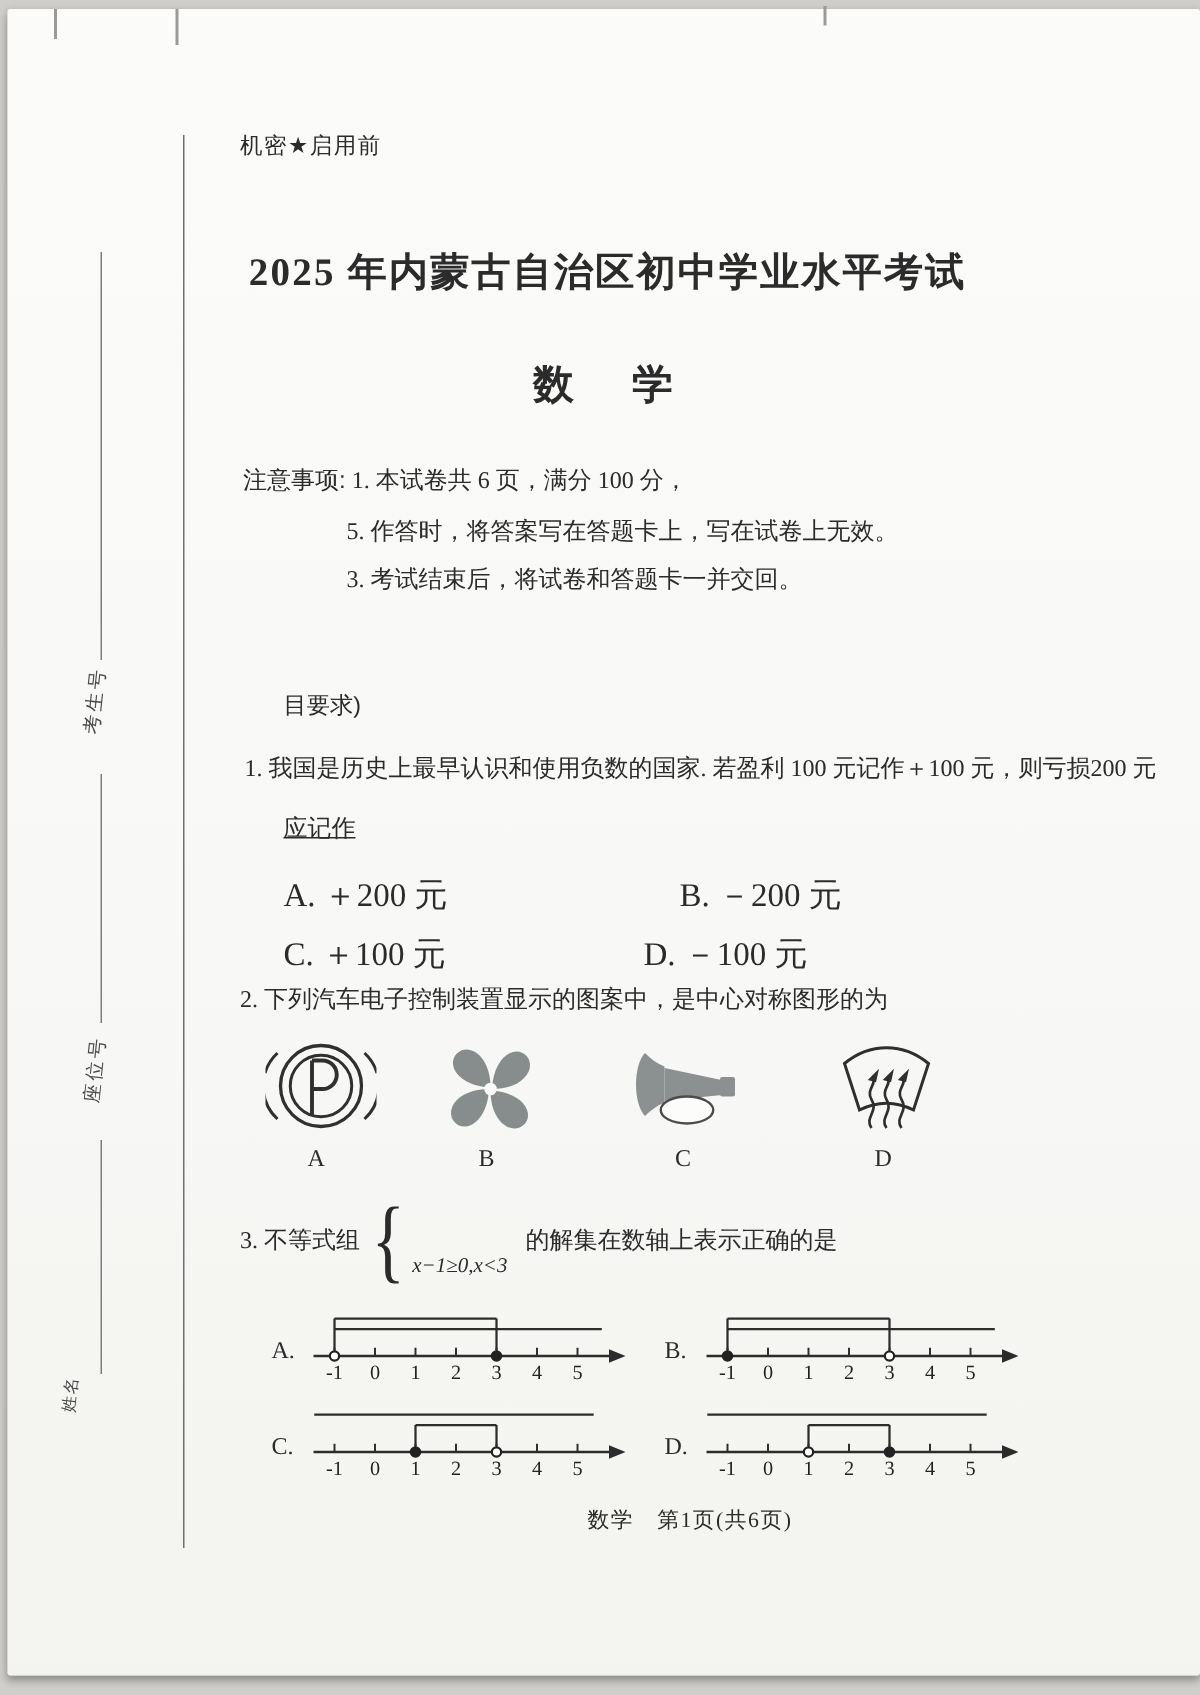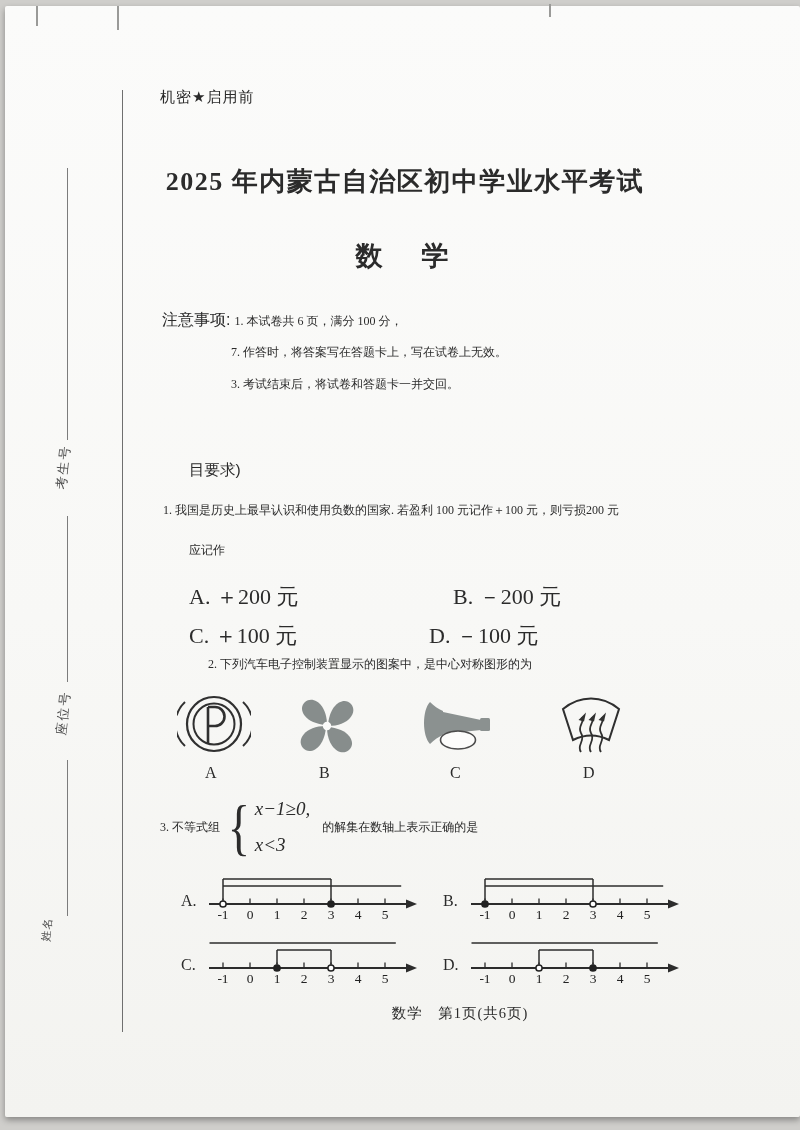--- a/index.html
+++ b/index.html
@@ -9,27 +9,27 @@
          background:linear-gradient(180deg,#fbfbfa 0%,#f8f8f6 55%,#f3f3f0 100%);
          box-shadow:0 3px 6px rgba(0,0,0,.35);border-radius:2px;}
   .abs{position:absolute;white-space:nowrap;}
   .hei{font-family:"Liberation Sans","DejaVu Sans",sans-serif;font-weight:normal;}
   .vline{position:absolute;width:1.3px;background:#6f6f6f;}
   .cropmark{position:absolute;width:1.6px;background:#9a9a98;}
   .side-label{position:absolute;transform:rotate(-84deg);color:#4a4a4a;
               font-size:13px;letter-spacing:2px;}
   .title{font-size:26px;font-weight:bold;letter-spacing:1.5px;}
   .subject{font-size:27px;font-weight:bold;letter-spacing:6px;}
-  .body-txt{font-size:12px;}
+  .body-txt{font-size:16px;}
   .opt{font-size:22px;}
   .q3row{position:absolute;display:flex;align-items:center;}
   .brace{font-size:62px;font-weight:200;line-height:62px;transform:scaleX(.75);
          margin:0 1px 0 4px;color:#2b2b2b;}
-  .sys{display:flex;flex-direction:column;justify-content:space-between;height:58px;
-       font-style:italic;font-size:19px;}
+  .sys{display:flex;flex-direction:row;justify-content:space-between;height:58px;
+       font-style:italic;font-size:14px;align-items:flex-end;}
   .sys span{line-height:22px;}
   .nl-label{position:absolute;font-size:16px;}
   .icon-letter{position:absolute;font-size:16px;letter-spacing:1px;}
   svg{display:block;}
 </style>
 </head>
 <body>
 
 <div class="paper">
 
@@ -48,33 +48,33 @@
 
   <div class="abs hei" style="left:155px;top:82px;font-size:15px;letter-spacing:1px;">机密★启用前</div>
 
   <div class="abs title" style="left:0;top:158px;width:800px;text-align:center;">2025 年内蒙古自治区初中学业水平考试</div>
   <div class="abs subject" style="left:0;top:232px;width:800px;text-align:center;">数　学</div>
 
   <div class="abs" style="left:157px;top:304px;">
     <span class="hei" style="font-size:16px;">注意事项:</span>
     <span class="body-txt">1. 本试卷共 6 页，满分 100 分，</span>
   </div>
-  <div class="abs body-txt" style="left:226px;top:338px;">7. 作答时，将答案写在答题卡上，写在试卷上无效。</div>
+  <div class="abs body-txt" style="left:226px;top:338px;">5. 作答时，将答案写在答题卡上，写在试卷上无效。</div>
   <div class="abs body-txt" style="left:226px;top:370px;">3. 考试结束后，将试卷和答题卡一并交回。</div>
 
   <div class="abs hei" style="left:184px;top:454px;font-size:15.5px;">目要求)</div>
 
   <div class="abs body-txt" style="left:158px;top:496px;">1. 我国是历史上最早认识和使用负数的国家. 若盈利 100 元记作＋100 元，则亏损200 元</div>
-  <div class="abs body-txt" style="left:184px;top:536px;">应记作</div>
+  <div class="abs body-txt" style="left:184px;top:536px;text-decoration:underline;">应记作</div>
   <div class="abs opt" style="left:184px;top:576px;">A. ＋200 元</div>
   <div class="abs opt" style="left:448px;top:576px;">B. －200 元</div>
   <div class="abs opt" style="left:184px;top:615px;">C. ＋100 元</div>
   <div class="abs opt" style="left:424px;top:615px;">D. －100 元</div>
 
-  <div class="abs body-txt" style="left:155px;top:650px;margin-left:48px;">2. 下列汽车电子控制装置显示的图案中，是中心对称图形的为</div>
+  <div class="abs body-txt" style="left:155px;top:650px;">2. 下列汽车电子控制装置显示的图案中，是中心对称图形的为</div>
 
   <div class="abs" style="left:172px;top:684px;">
     <svg width="74" height="72" viewBox="0 0 74 72">
       <circle cx="37" cy="34" r="27" fill="none" stroke="#303030" stroke-width="2.2"></circle>
       <circle cx="37" cy="34" r="20.5" fill="none" stroke="#303030" stroke-width="2"></circle>
       <path d="M31,17 v36" stroke="#303030" stroke-width="2.6" fill="none"></path>
       <path d="M31,17 h7 a9.5,9.5 0 0 1 0,19 h-7" stroke="#303030" stroke-width="2.6" fill="none"></path>
       <path d="M8,12 a30,30 0 0 0 0,44" stroke="#303030" stroke-width="2" fill="none" stroke-dasharray="16 9 30"></path>
       <path d="M66,12 a30,30 0 0 1 0,44" stroke="#303030" stroke-width="2" fill="none" stroke-dasharray="16 9 30"></path>
     </svg>

